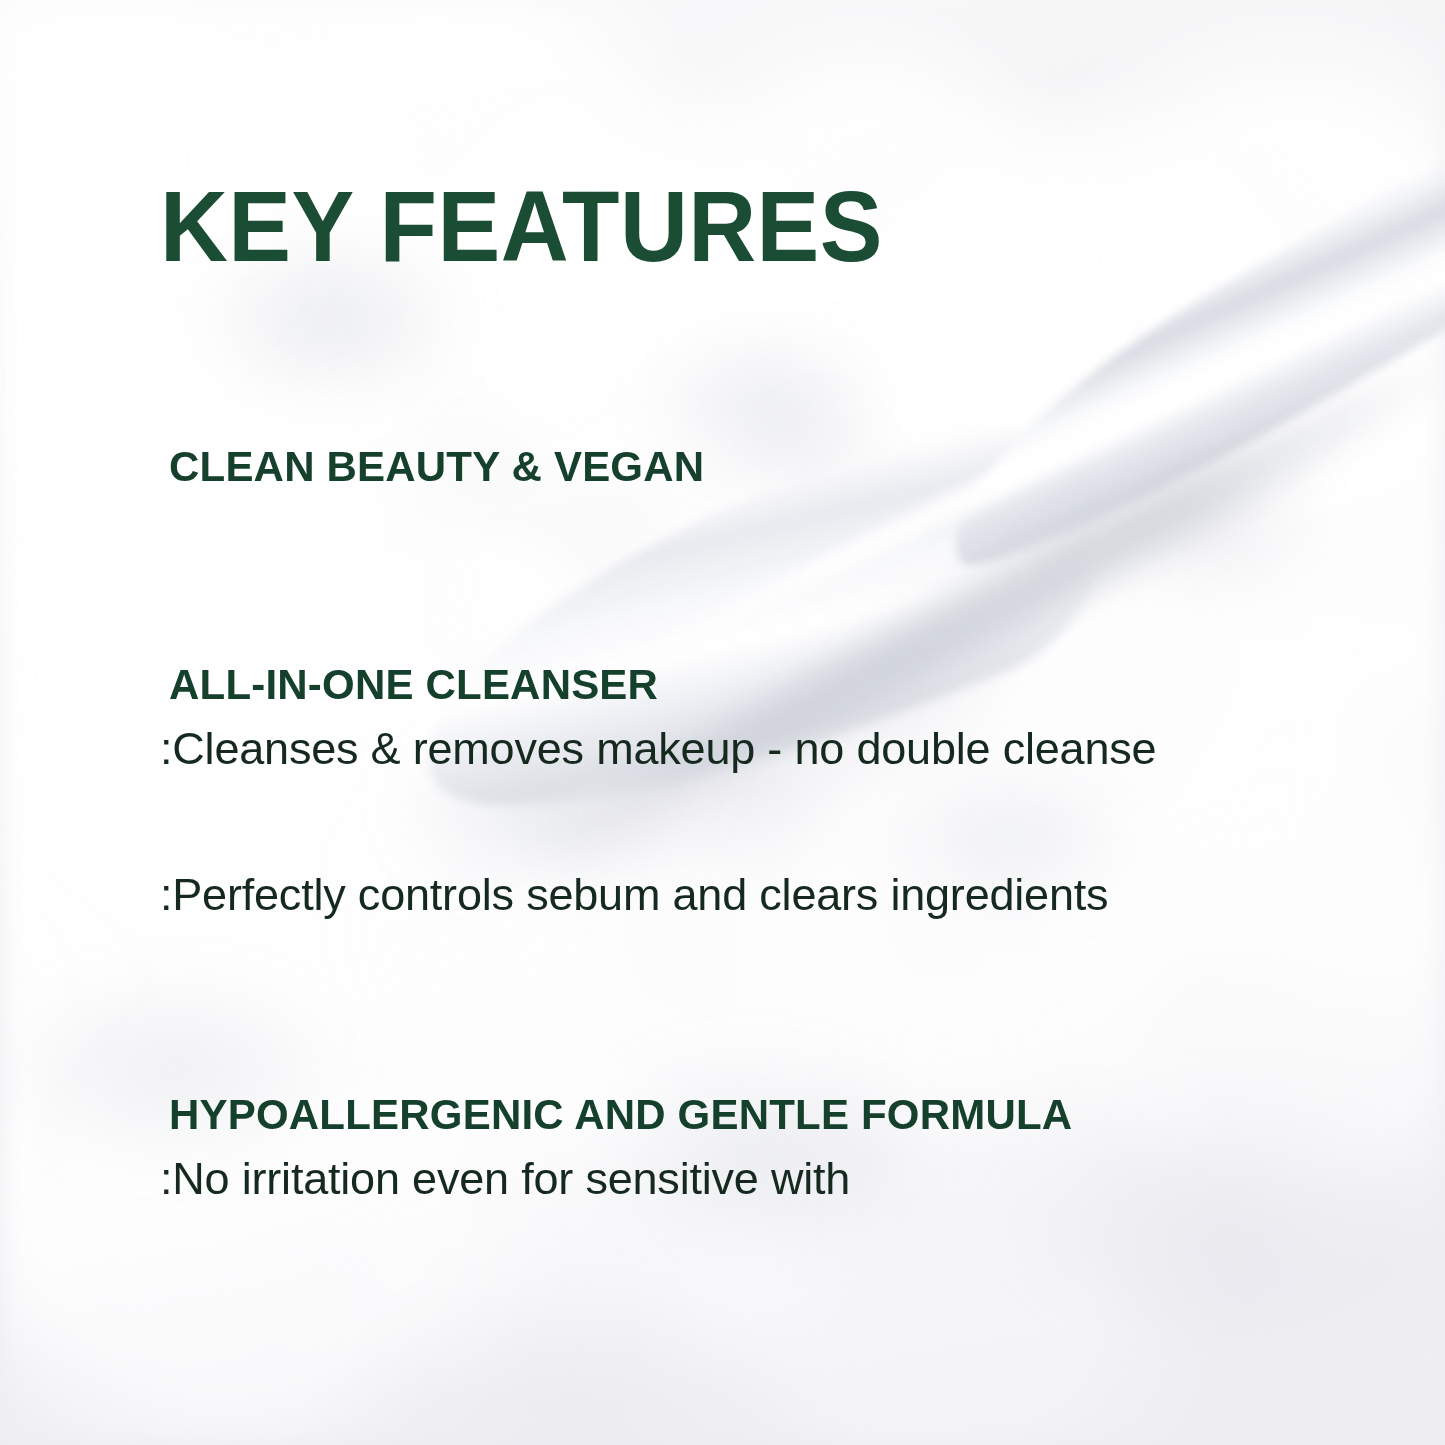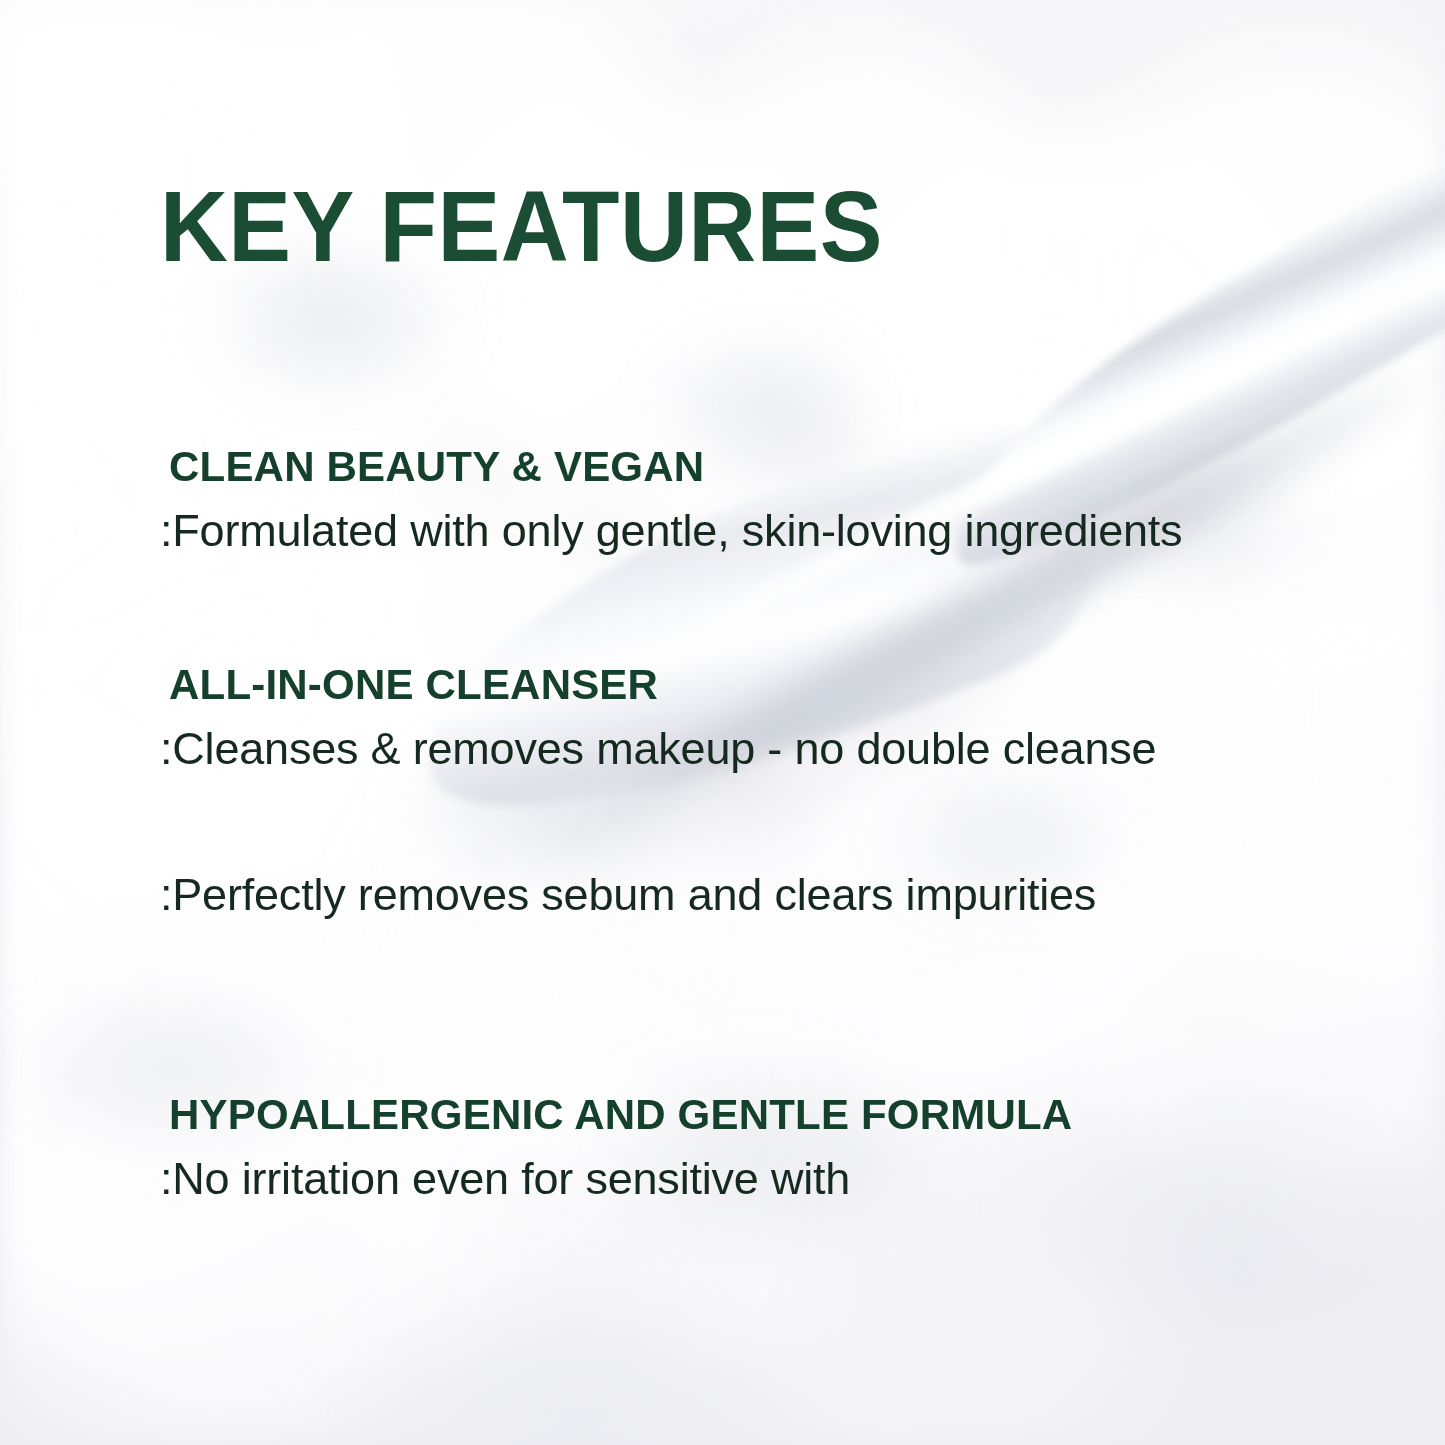--- a/index.html
+++ b/index.html
@@ -253,30 +253,29 @@
   <div class="bg-layer bg-veil"></div>
 
   <div class="content">
 
     <div class="poster-title">KEY FEATURES</div>
 
     <div class="features">
 
       <div class="feature feature-1">
         <div class="feature-heading">CLEAN BEAUTY &amp; VEGAN</div>
-        <div class="feature-desc">:Formulated with only gentle, skin-loving ingredients</div>
       </div>
 
       <div class="feature feature-2">
         <div class="feature-heading">ALL-IN-ONE CLEANSER</div>
         <div class="feature-desc">:Cleanses &amp; removes makeup - no double cleanse</div>
       </div>
 
       <div class="feature feature-3">
-        <div class="feature-desc">:Perfectly removes sebum and clears impurities</div>
+        <div class="feature-desc">:Perfectly controls sebum and clears ingredients</div>
       </div>
 
       <div class="feature feature-4">
         <div class="feature-heading">HYPOALLERGENIC AND GENTLE FORMULA</div>
         <div class="feature-desc">:No irritation even for sensitive with</div>
       </div>
 
     </div>
   </div>
 </div>

